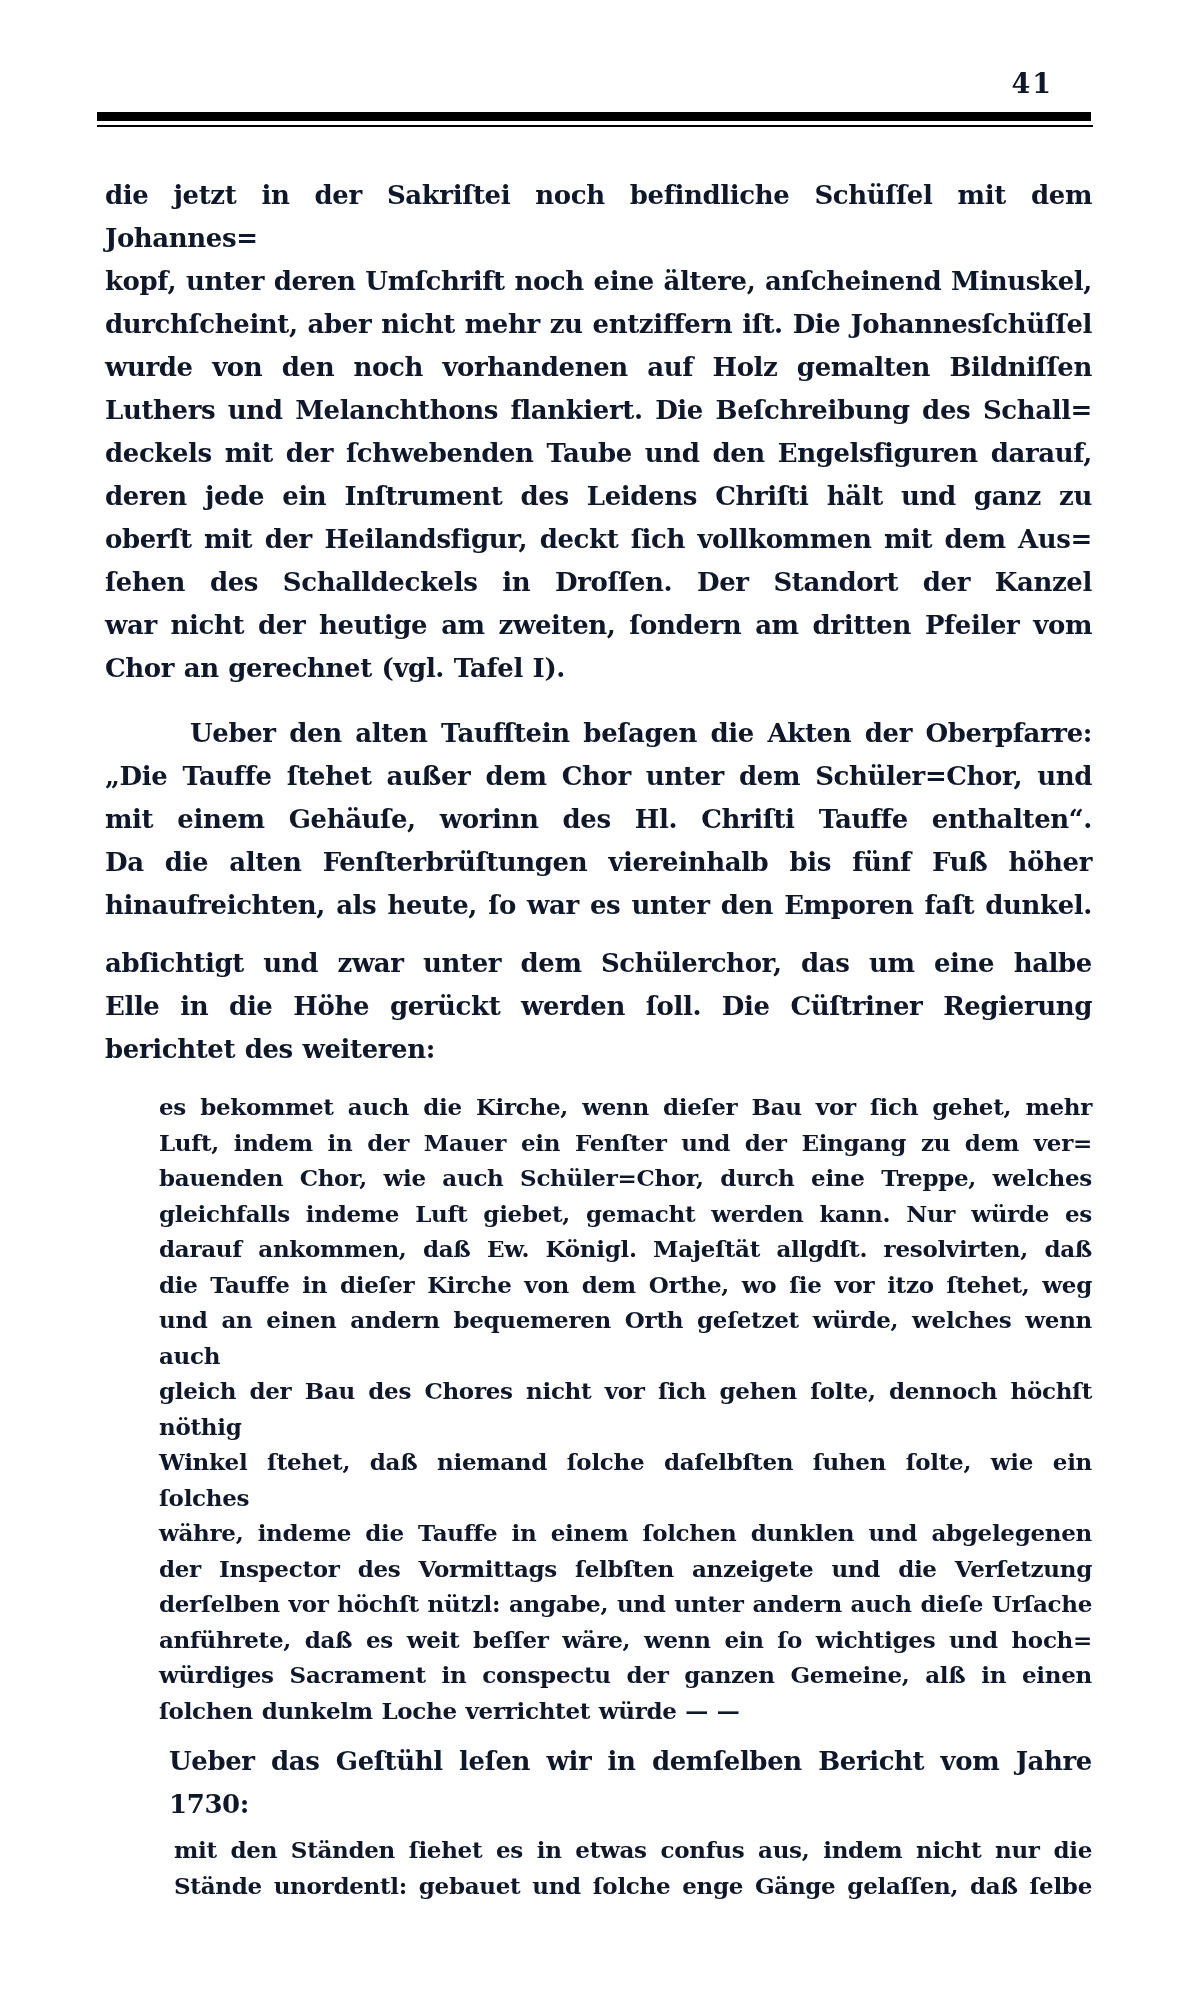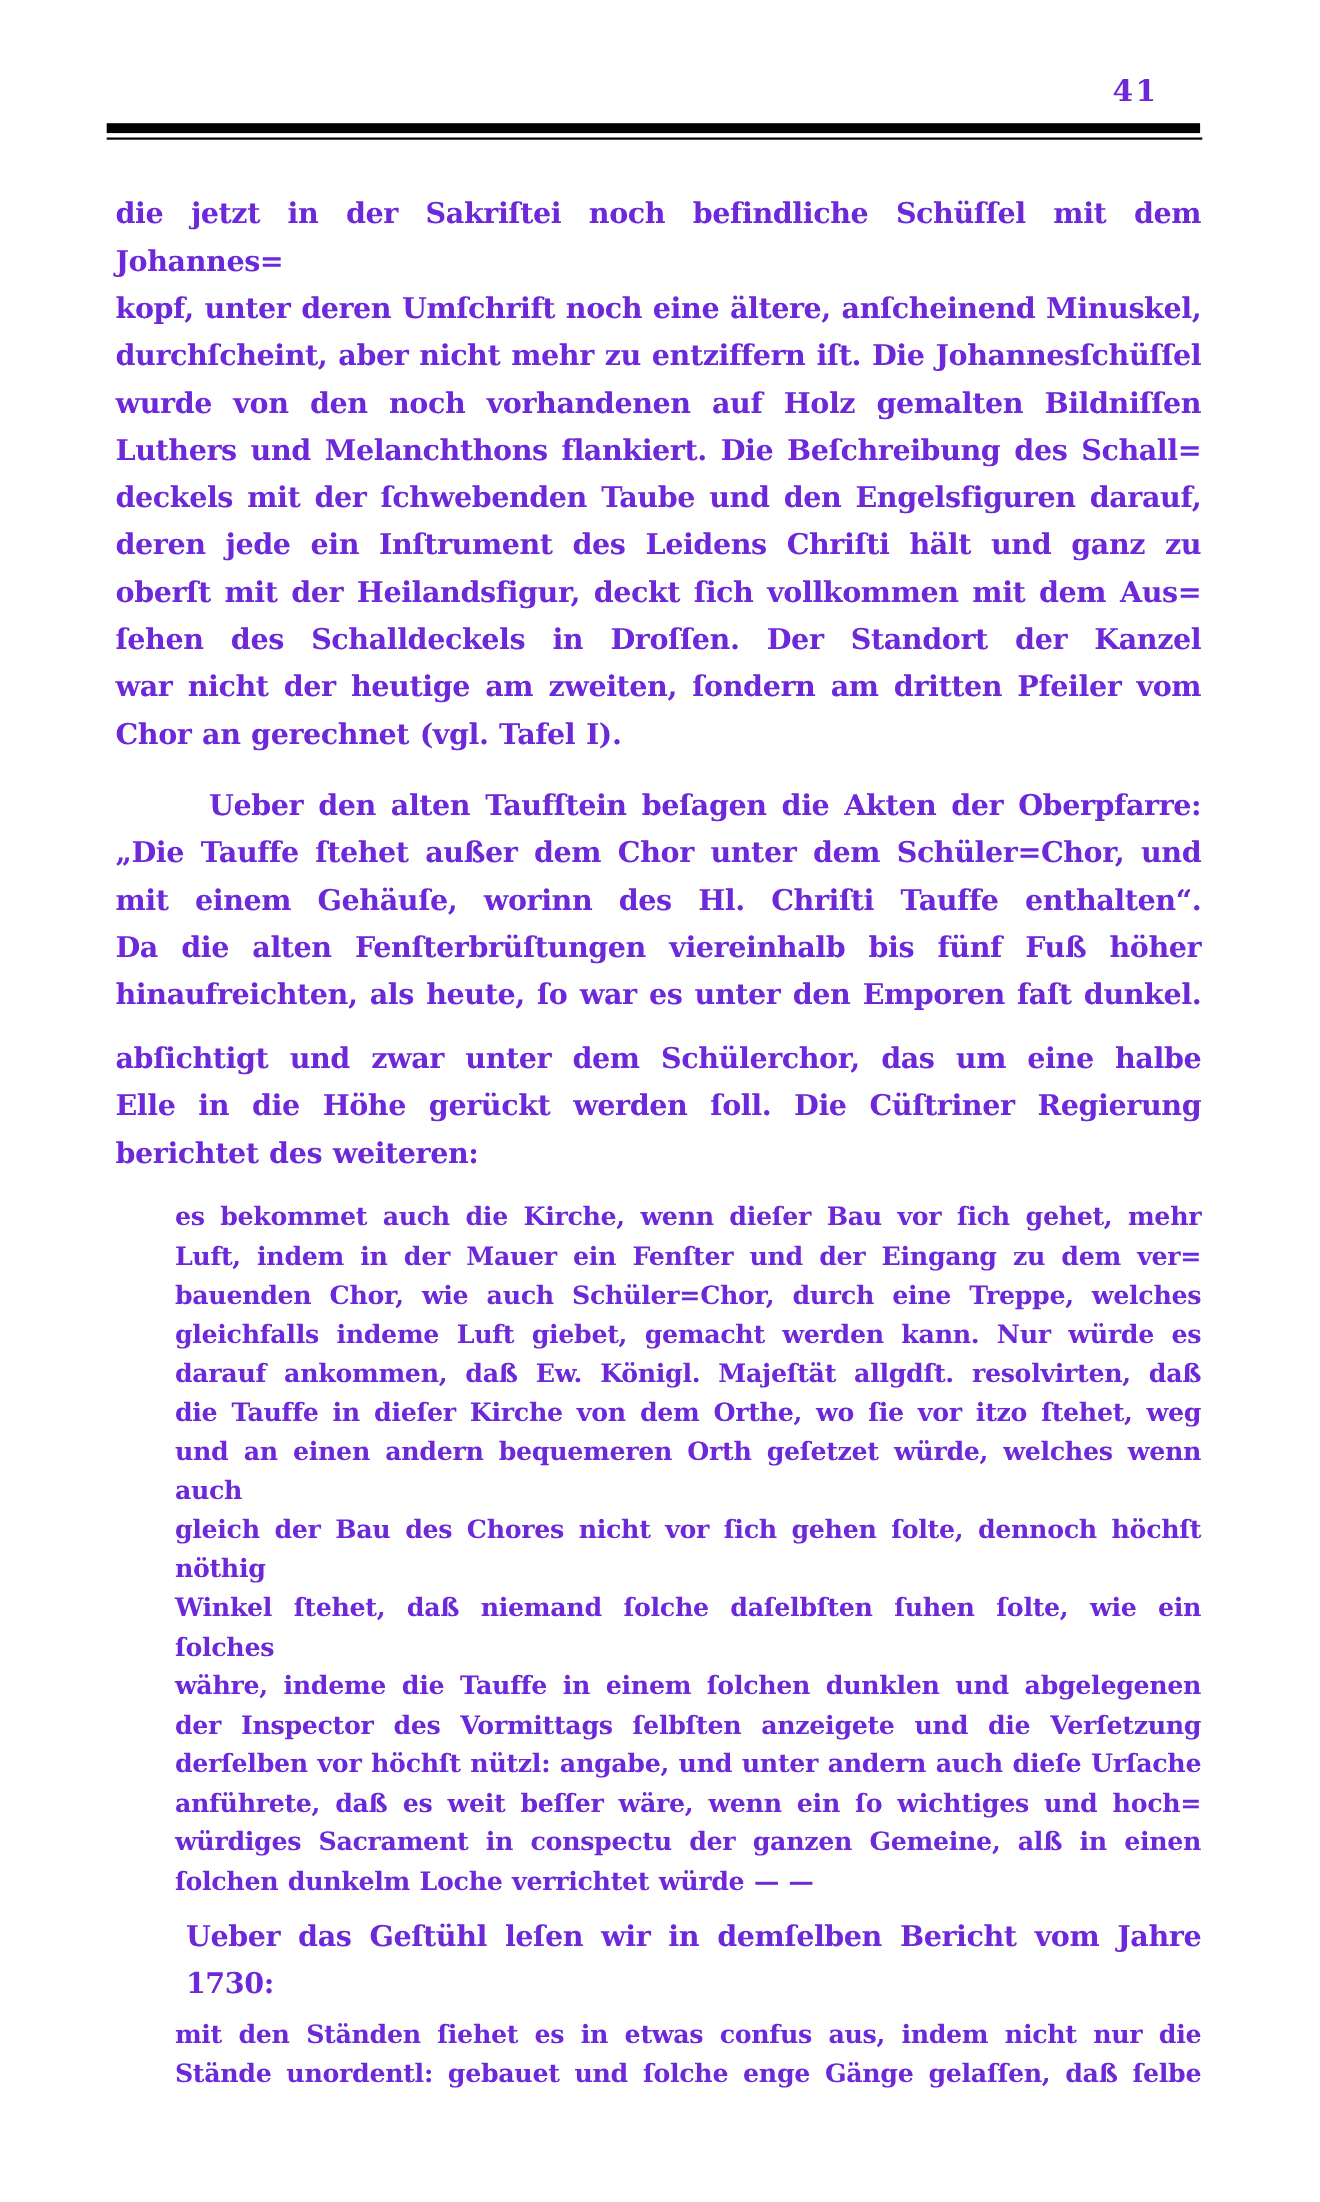--- a/index.html
+++ b/index.html
@@ -3,21 +3,21 @@
 <meta charset="utf-8">
 <style>
   html, body { margin: 0; padding: 0; background: #e8e8e8; }
   .page {
     position: relative;
     width: 1200px;
     height: 2002px;
     background: #ffffff;
     font-family: "DejaVu Serif", "Liberation Serif", serif;
     font-weight: bold;
-    color: #6d28d9;
+    color: #0f172a;
     overflow: hidden;
   }
   .pagenum {
     position: absolute;
     top: 70px;
     right: 147px;
     font-size: 27px;
     line-height: 28px;
     letter-spacing: 2px;
   }
@@ -56,21 +56,21 @@
   .para2 { margin-top: 22px; }
   .para3 { margin-top: 15px; }
   .quote { margin-top: 18px; margin-left: 54px; }
   .quote .ln {
     font-size: 23px;
     line-height: 35.5px;
     letter-spacing: -0.3px;
   }
   .heading-sec { margin-top: 12px; }
   .heading-sec .ln { padding-left: 64px; }
-  .quote2 { margin-top: 6px; margin-left: 54px; }
+  .quote2 { margin-top: 6px; margin-left: 69px; }
   .quote2 .ln {
     font-size: 23px;
     line-height: 35.5px;
     letter-spacing: -0.3px;
   }
 </style>
 </head>
 <body>
 
 <div class="page">

